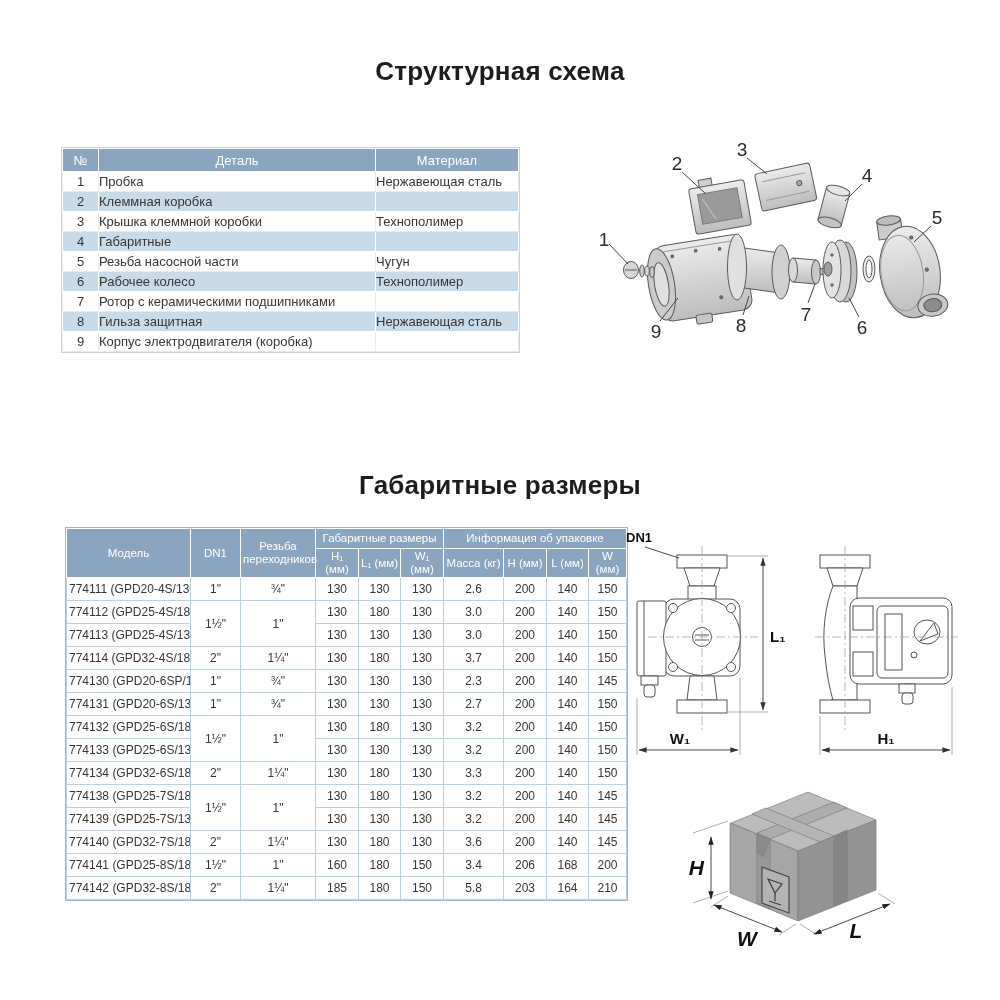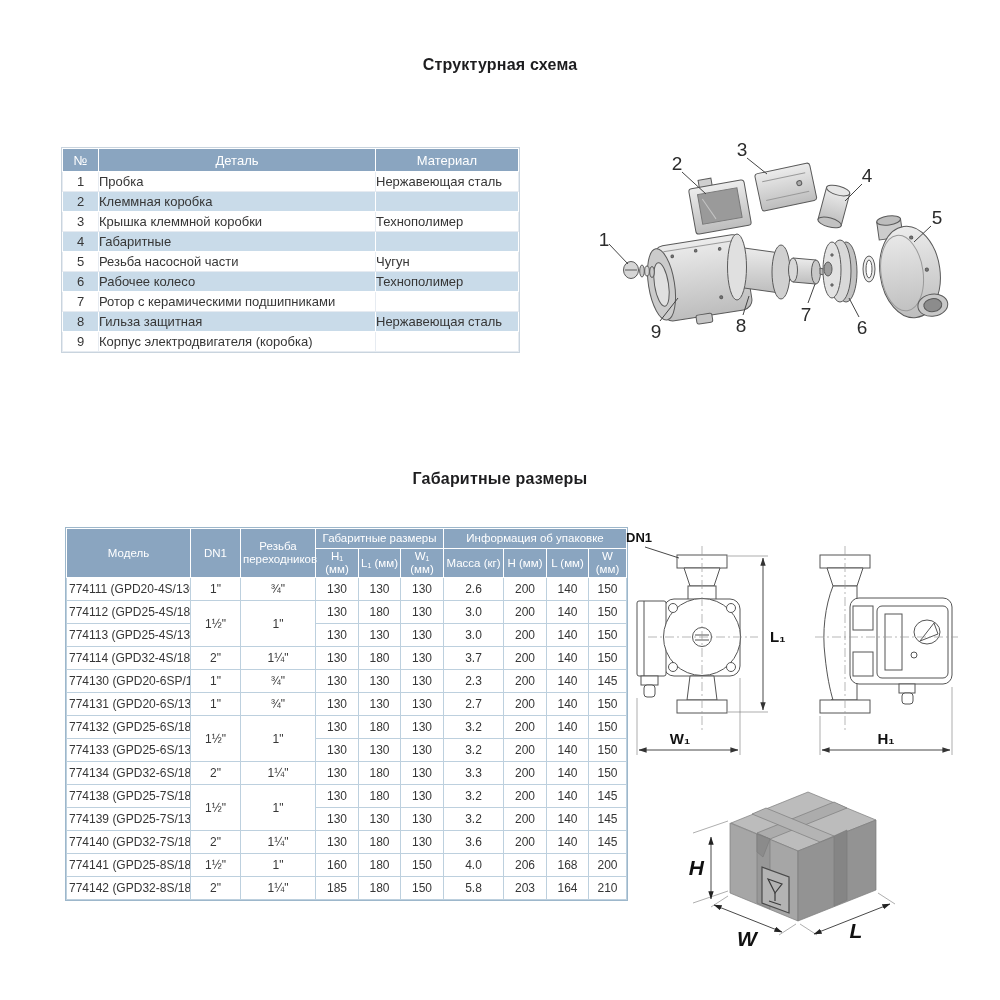--- a/index.html
+++ b/index.html
@@ -1,18 +1,18 @@
 <!DOCTYPE html>
 <html><head>
 <meta charset="utf-8">
 <style>
   html,body{margin:0;padding:0;background:#fff;}
   body{font-family:"Liberation Sans","DejaVu Sans",sans-serif;color:#333;}
   .page{position:relative;width:1000px;height:1000px;background:#fff;overflow:hidden;}
-  .sec-title{position:absolute;left:0;width:1000px;text-align:center;font-size:16px;
+  .sec-title{position:absolute;left:0;width:1000px;text-align:center;font-size:26px;
              font-weight:600;color:#1d1d1f;letter-spacing:.2px;margin:0;}
   #title1{top:56px;}
   #title2{top:470px;}
 
   table{border-collapse:collapse;table-layout:fixed;}
 
   
   #parts-table{position:absolute;left:62px;top:148px;width:456px;font-size:13px;outline:1px solid #c9d4de;}
   #parts-table th{background:#8aa5c0;color:#fff;font-weight:400;height:22px;border:1px solid #fff;
                   font-size:13px;padding:0 6px;}
@@ -402,21 +402,21 @@
         <td>140</td>
         <td>145</td>
       </tr>
       <tr>
         <td>774141 (GPD25-8S/180)</td>
         <td>1½"</td>
         <td>1"</td>
         <td>160</td>
         <td>180</td>
         <td>150</td>
-        <td>4.0</td>
+        <td>3.4</td>
         <td>206</td>
         <td>168</td>
         <td>200</td>
       </tr>
       <tr>
         <td>774142 (GPD32-8S/180)</td>
         <td>2"</td>
         <td>1¼"</td>
         <td>185</td>
         <td>180</td>

